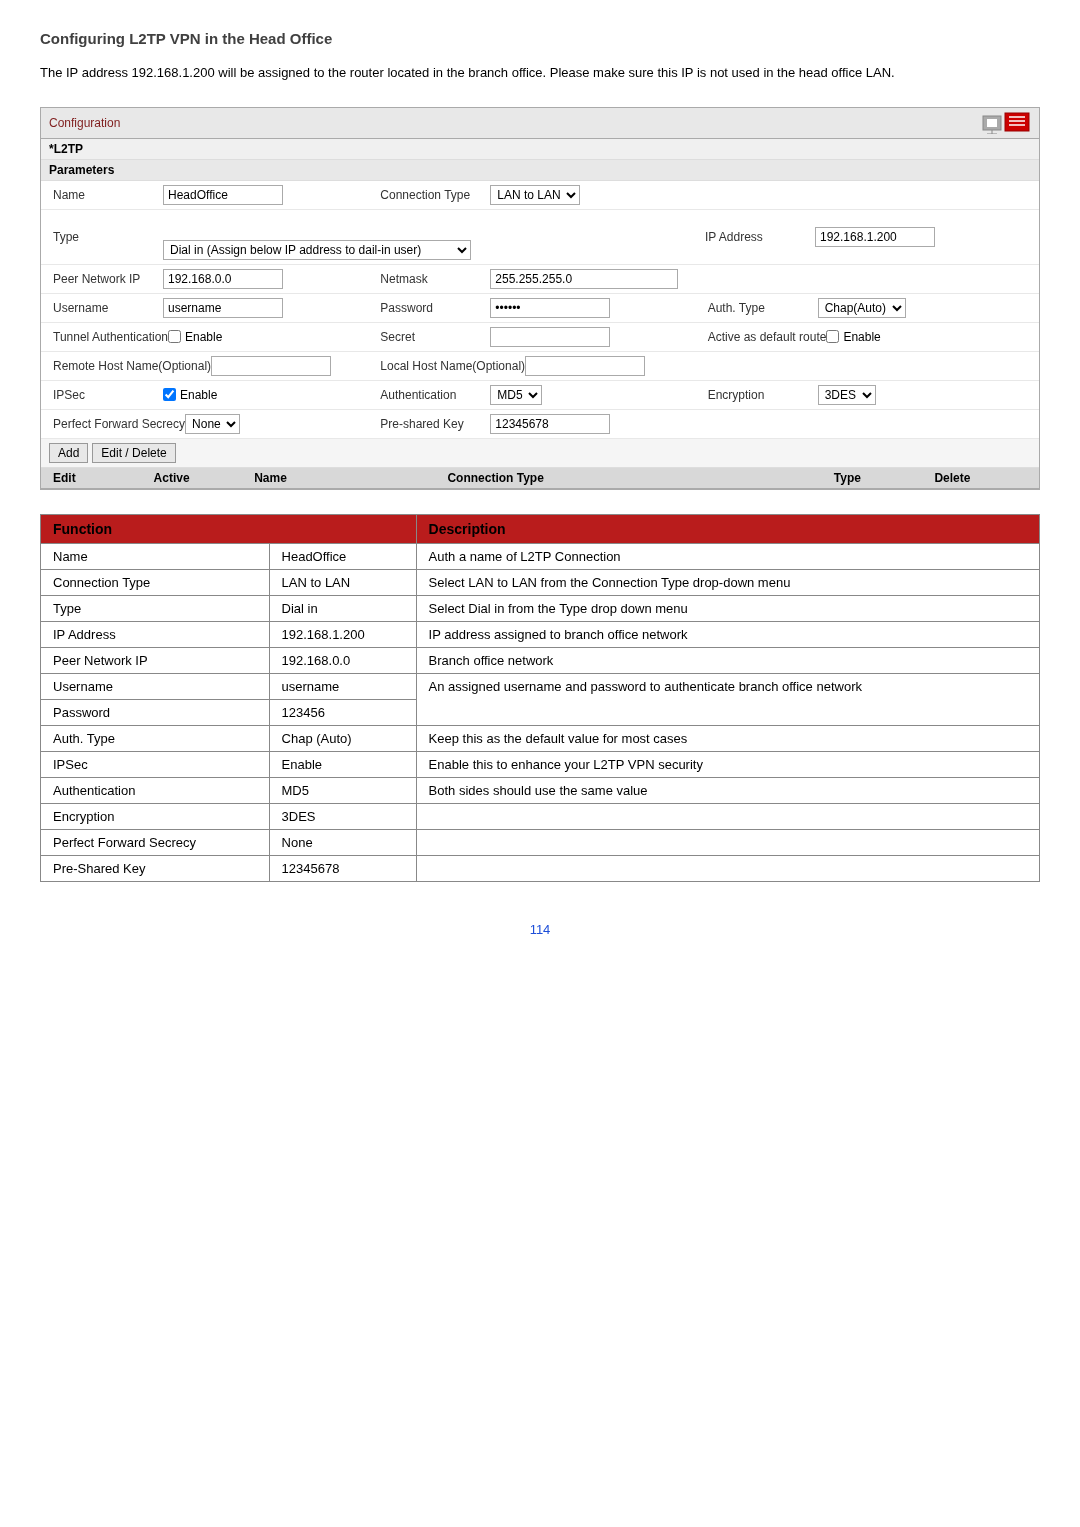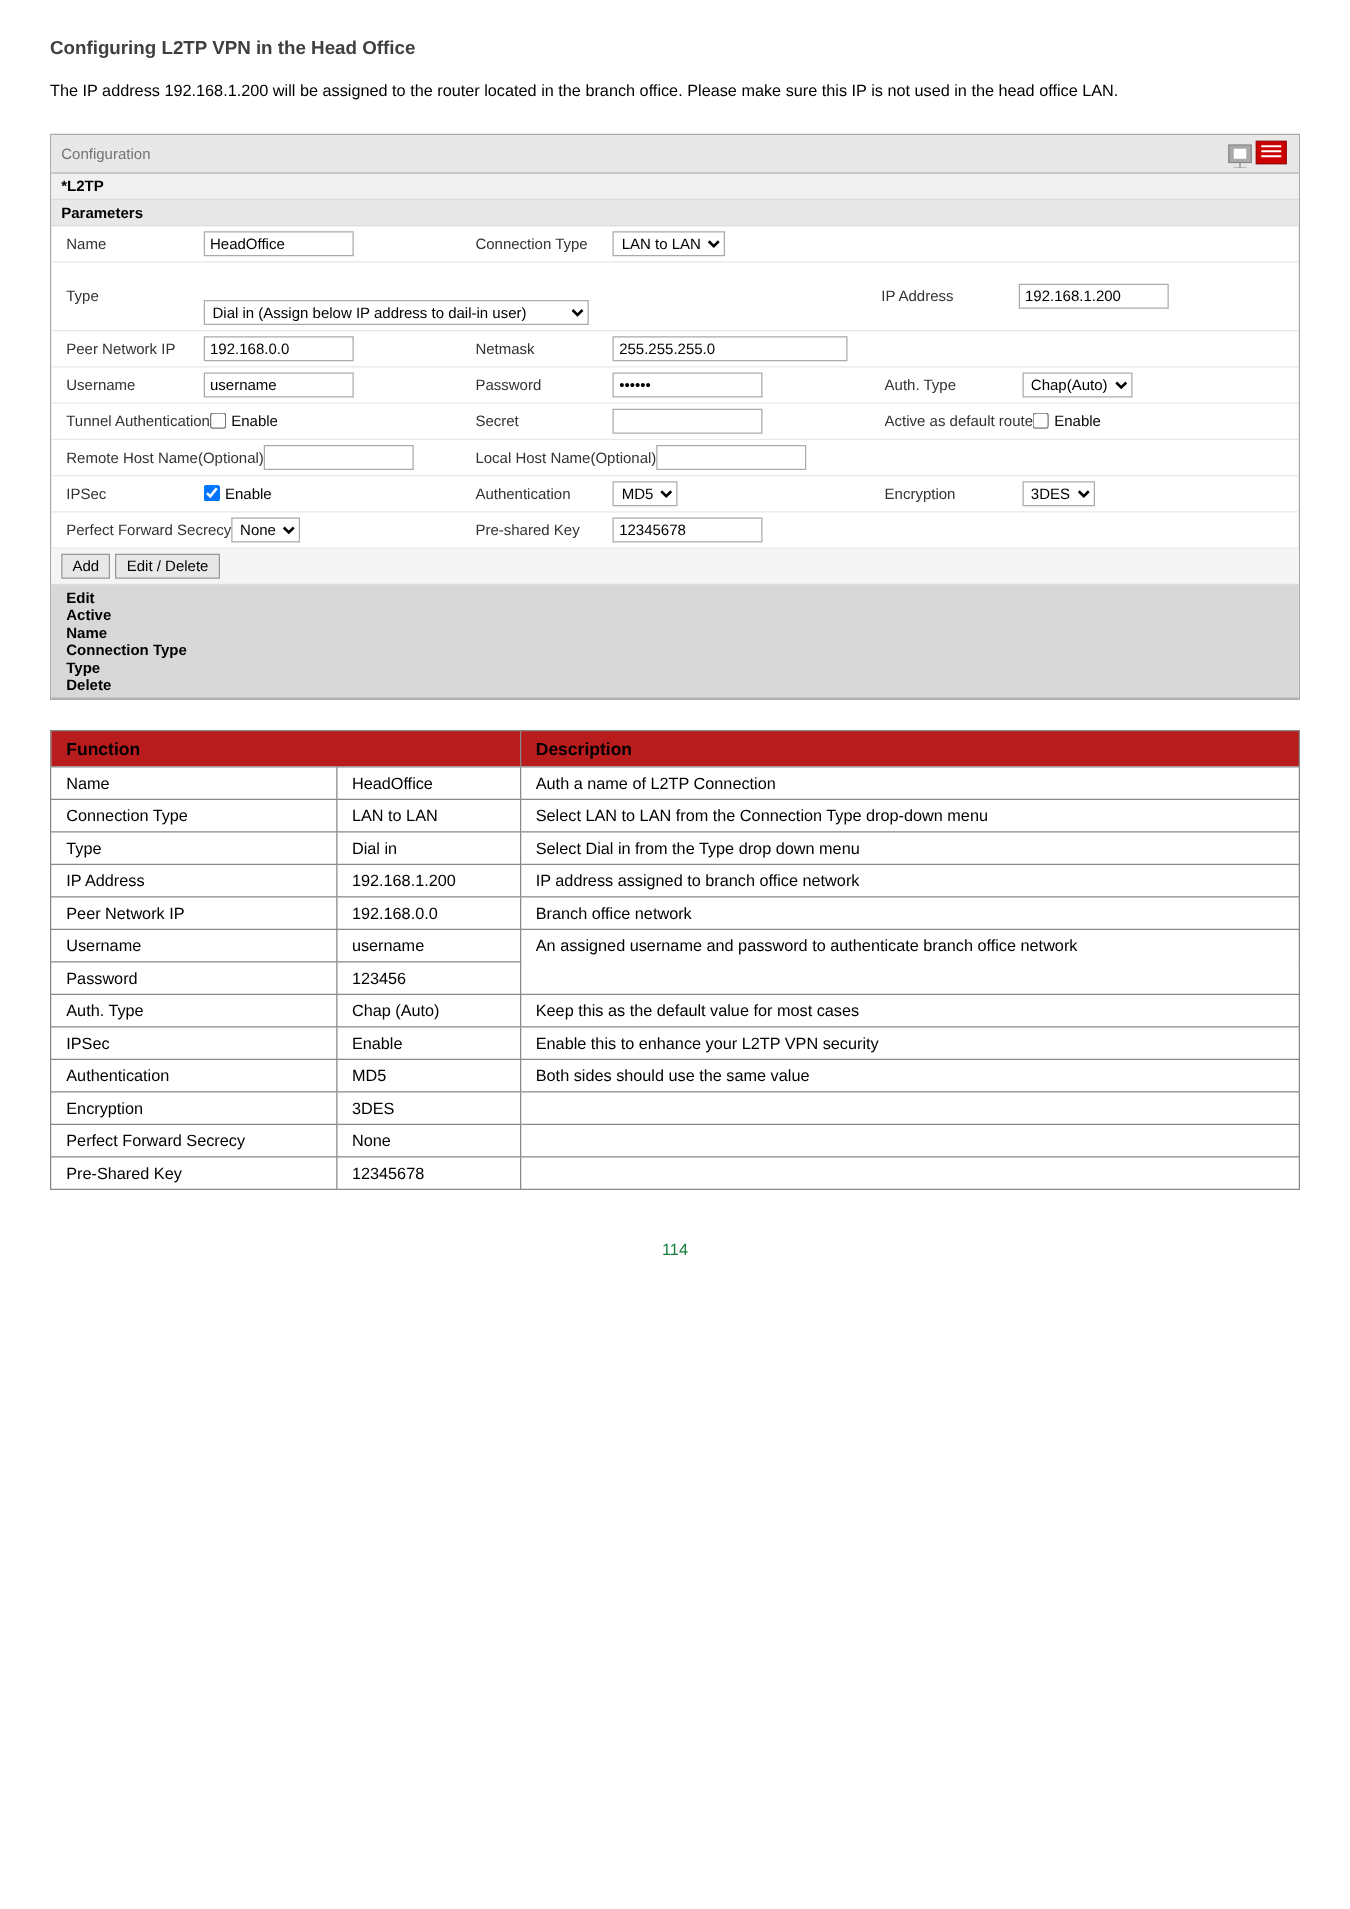--- a/index.html
+++ b/index.html
@@ -31,21 +31,21 @@
     .config-header {
       background: #e8e8e8;
       border-bottom: 1px solid #aaa;
       padding: 4px 8px;
       display: flex;
       justify-content: space-between;
       align-items: center;
     }
     .config-header-label {
       font-size: 12px;
-      color: #737373;
+      color: #7f1d1d;
     }
     .config-header-icons {
       display: flex;
       gap: 4px;
       align-items: center;
     }
     .section-title {
       background: #f0f0f0;
       border-bottom: 1px solid #ddd;
       padding: 3px 8px;
@@ -116,21 +116,20 @@
       background: #e8e8e8;
       padding: 2px 8px;
       font-size: 12px;
       cursor: pointer;
     }
     .table-header-row {
       display: flex;
       background: #d8d8d8;
       border-bottom: 1px solid #aaa;
       padding: 3px 8px;
-      flex-direction: column;
     }
     .table-header-cell {
       font-size: 12px;
       font-weight: bold;
       flex: 1;
       padding: 0 4px;
     }
     
     .desc-table {
       width: 100%;
@@ -151,21 +150,21 @@
       font-size: 13px;
       vertical-align: top;
     }
     .desc-table td:first-child {
       white-space: nowrap;
     }
     .page-number {
       text-align: center;
       margin-top: 40px;
       font-size: 13px;
-      color: #15803d;
+      color: #1d4ed8;
     }
   </style>
 </head>
 <body>
 
 <div class="page-title">Configuring L2TP VPN in the Head Office</div>
 
 <div class="intro-text">The IP address 192.168.1.200 will be assigned to the router located in the branch office. Please make sure this IP is not used in the head office LAN.</div>
 
 <div class="config-panel">

